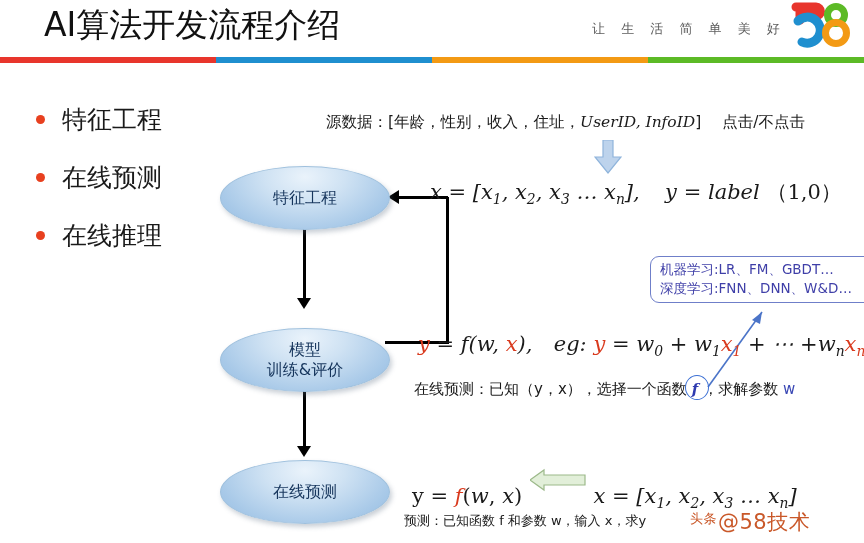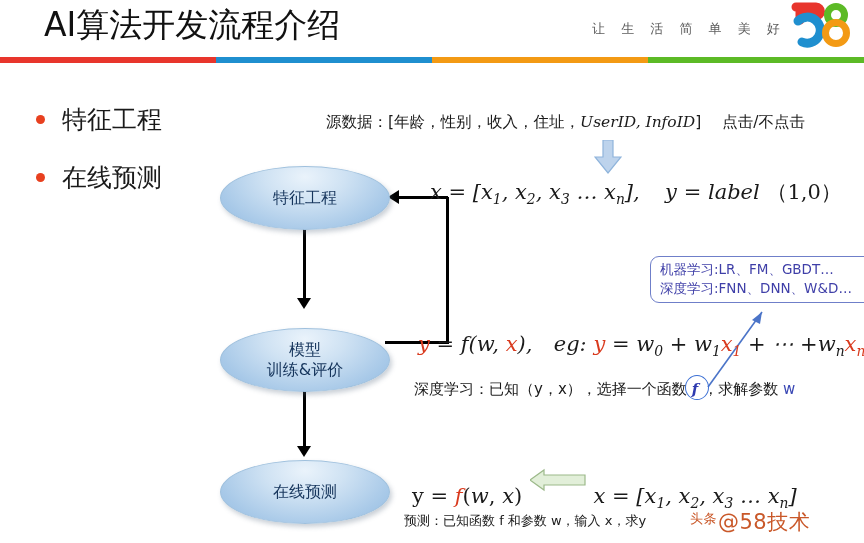--- a/index.html
+++ b/index.html
@@ -277,20 +277,24 @@
 
   <div id="bullets">
     <div class="bullet-row">
       <span class="bullet-dot"></span>
       <span class="bullet-label">特征工程</span>
     </div>
     <div class="bullet-row">
       <span class="bullet-dot"></span>
       <span class="bullet-label">在线预测</span>
     </div>
+    <div class="bullet-row">
+      <span class="bullet-dot"></span>
+      <span class="bullet-label">在线推理</span>
+    </div>
   </div>
 
   <div class="flow-line v-line" style="left:303px; top:228px; height:72px;"></div>
   <div class="arrow-head-down" style="left:297px; top:298px;"></div>
 
   <div class="flow-line v-line" style="left:303px; top:374px; height:74px;"></div>
   <div class="arrow-head-down" style="left:297px; top:446px;"></div>
 
   <div class="flow-line h-line" style="left:385px; top:341px; width:64px;"></div>
   <div class="flow-line v-line" style="left:446px; top:197px; height:147px;"></div>
@@ -343,21 +347,21 @@
   <div class="txt" id="formula-2">
     <span class="red">y</span>
     <span>= f(w, <span class="red">x</span>),</span>
     <span style="display:inline-block;width:8px"></span>
     <span>eg:</span>
     <span class="red">y</span>
     <span>= w<sub>0</sub> + w<sub>1</sub><span class="red">x<sub>1</sub></span> + ⋯ +w<sub>n</sub><span class="red">x<sub>n</sub></span></span>
   </div>
 
   <div class="txt" id="train-desc">
-    <span>深度学习：已知（y，x），选择一个函数</span><span class="circled-f">f</span><span>，求解参数</span>
+    <span>在线预测：已知（y，x），选择一个函数</span><span class="circled-f">f</span><span>，求解参数</span>
     <span class="blue-ink">w</span>
   </div>
 
   <div class="txt" id="formula-3">
     <span style="font-style:normal;font-family:'DejaVu Serif',serif">y = <span class="red" style="font-style:italic">f</span>(<span style="font-style:italic">w</span>, <span style="font-style:italic">x</span>)</span>
     <span style="display:inline-block;width:58px"></span>
     <span>x = [x<sub>1</sub>, x<sub>2</sub>, x<sub>3</sub> … x<sub>n</sub>]</span>
   </div>
 
   <svg id="green-left-arrow" viewBox="0 0 56 24">

